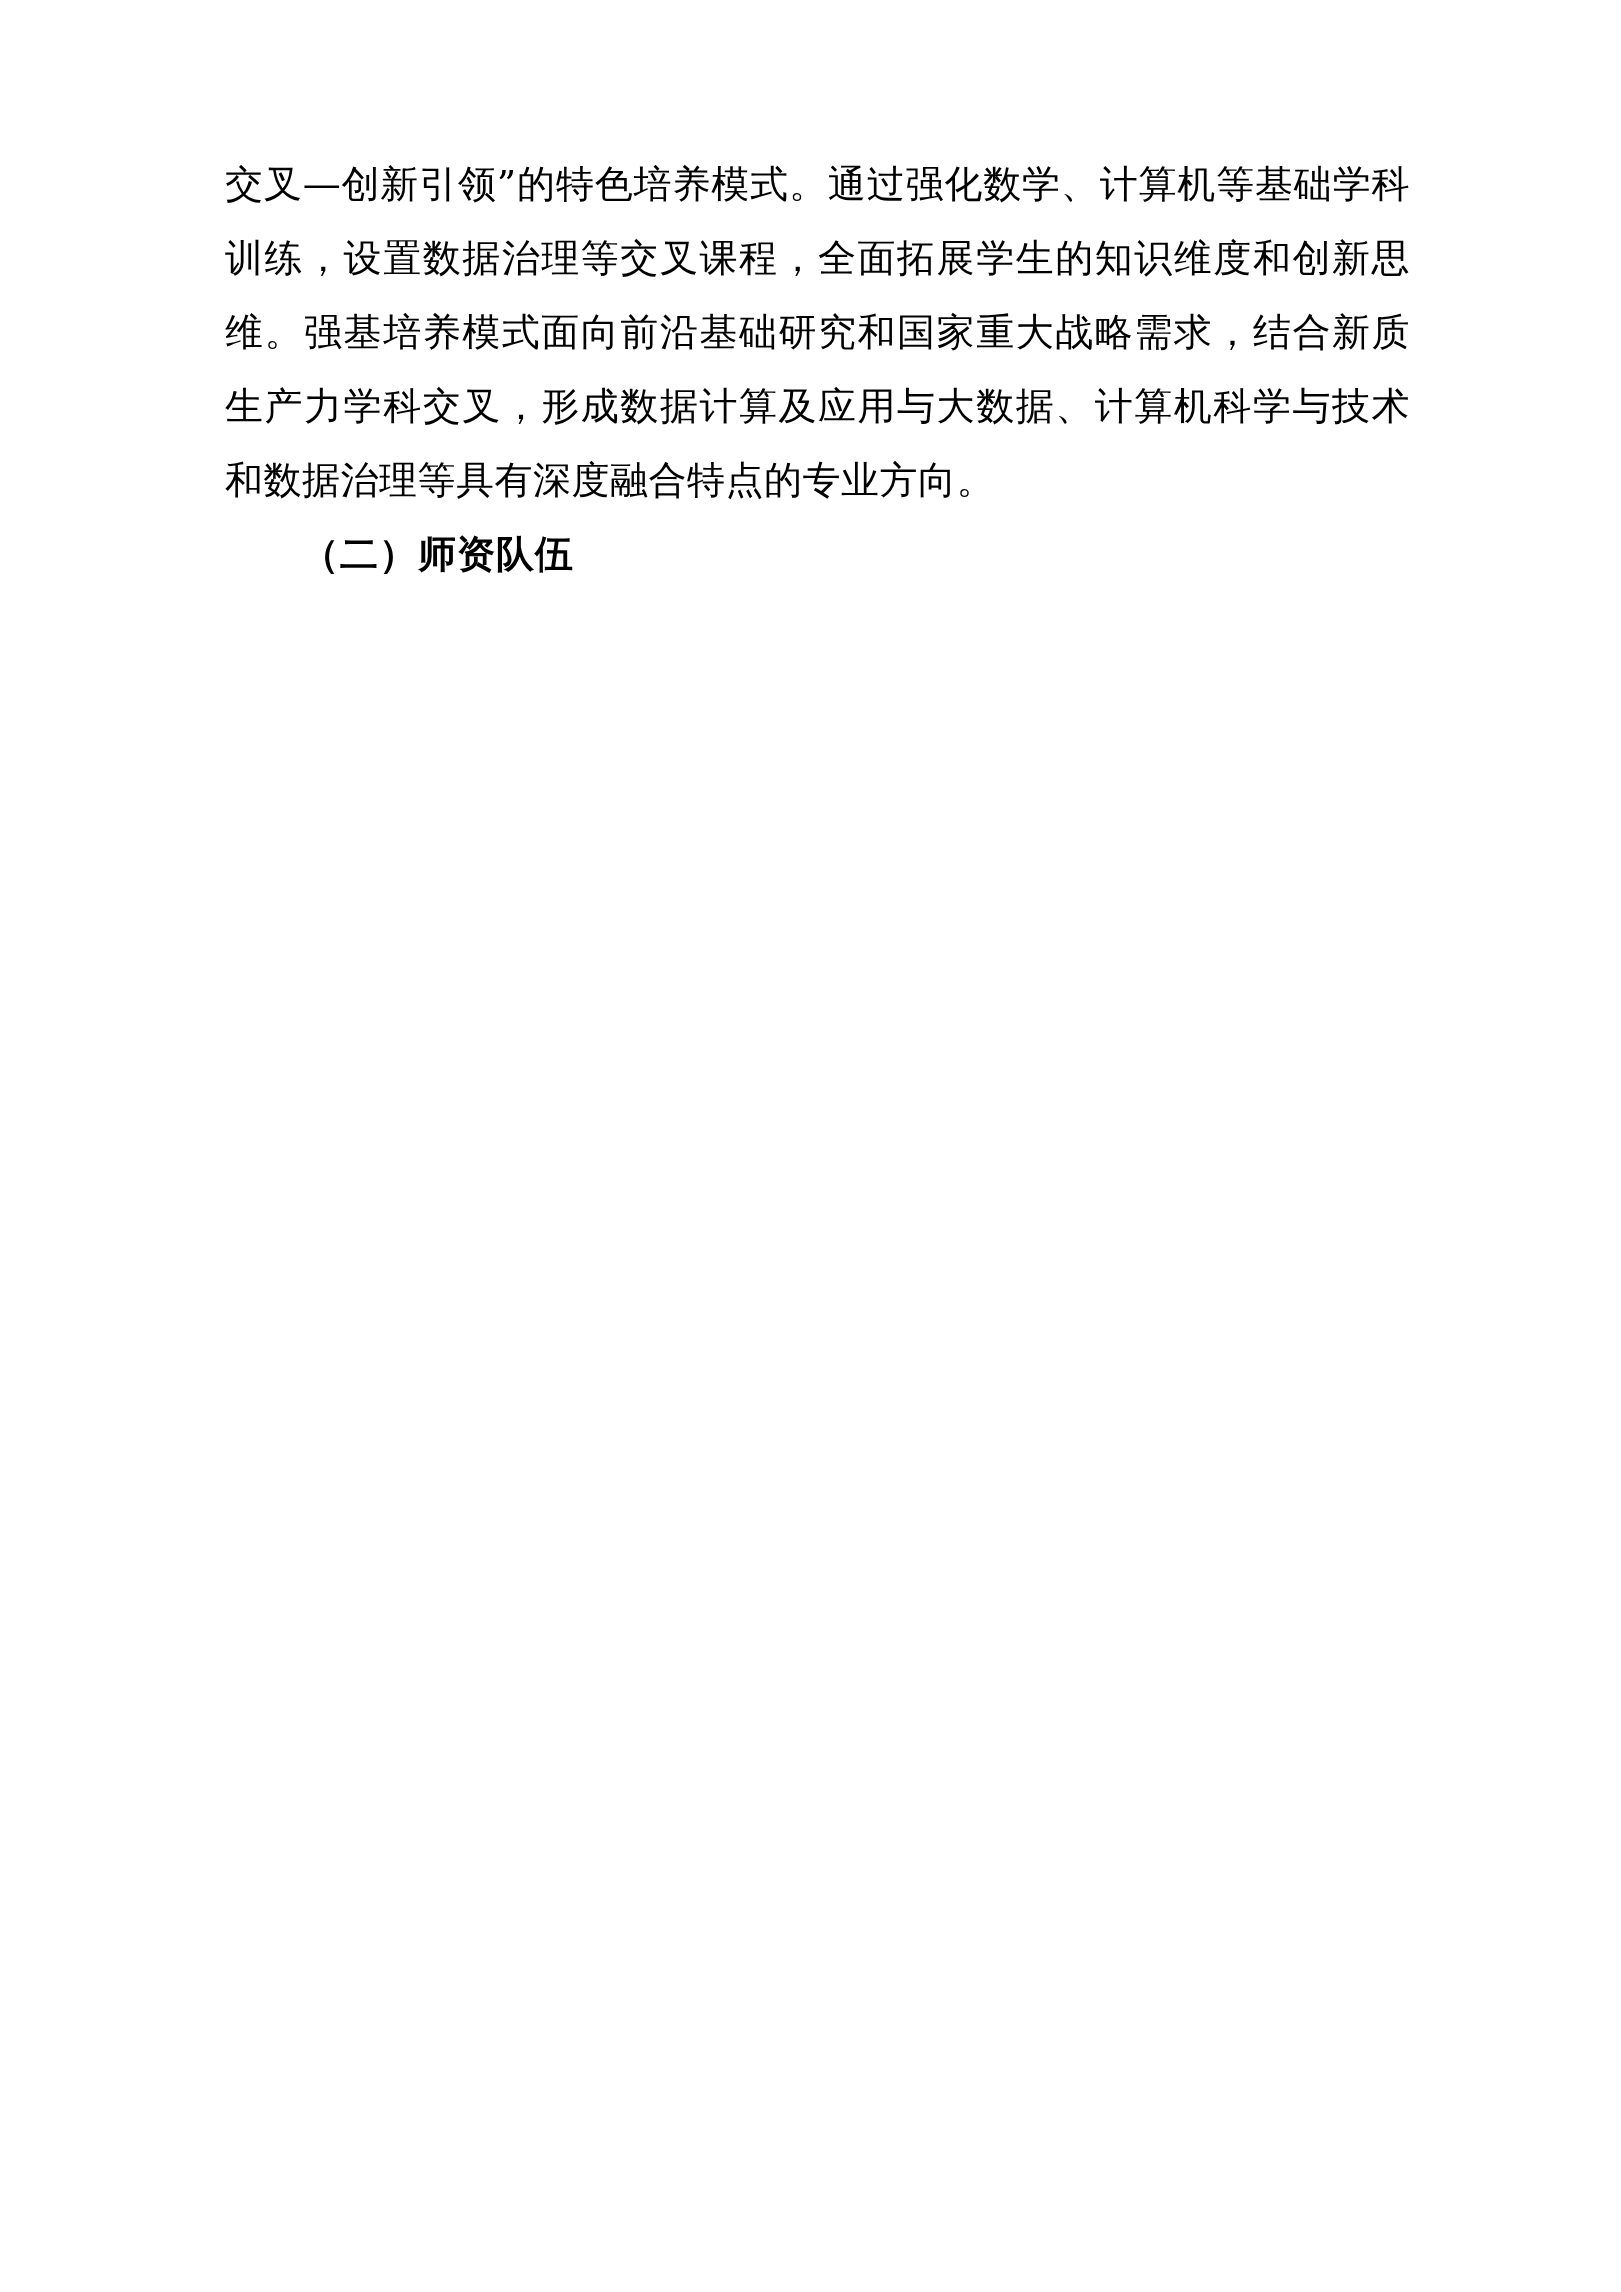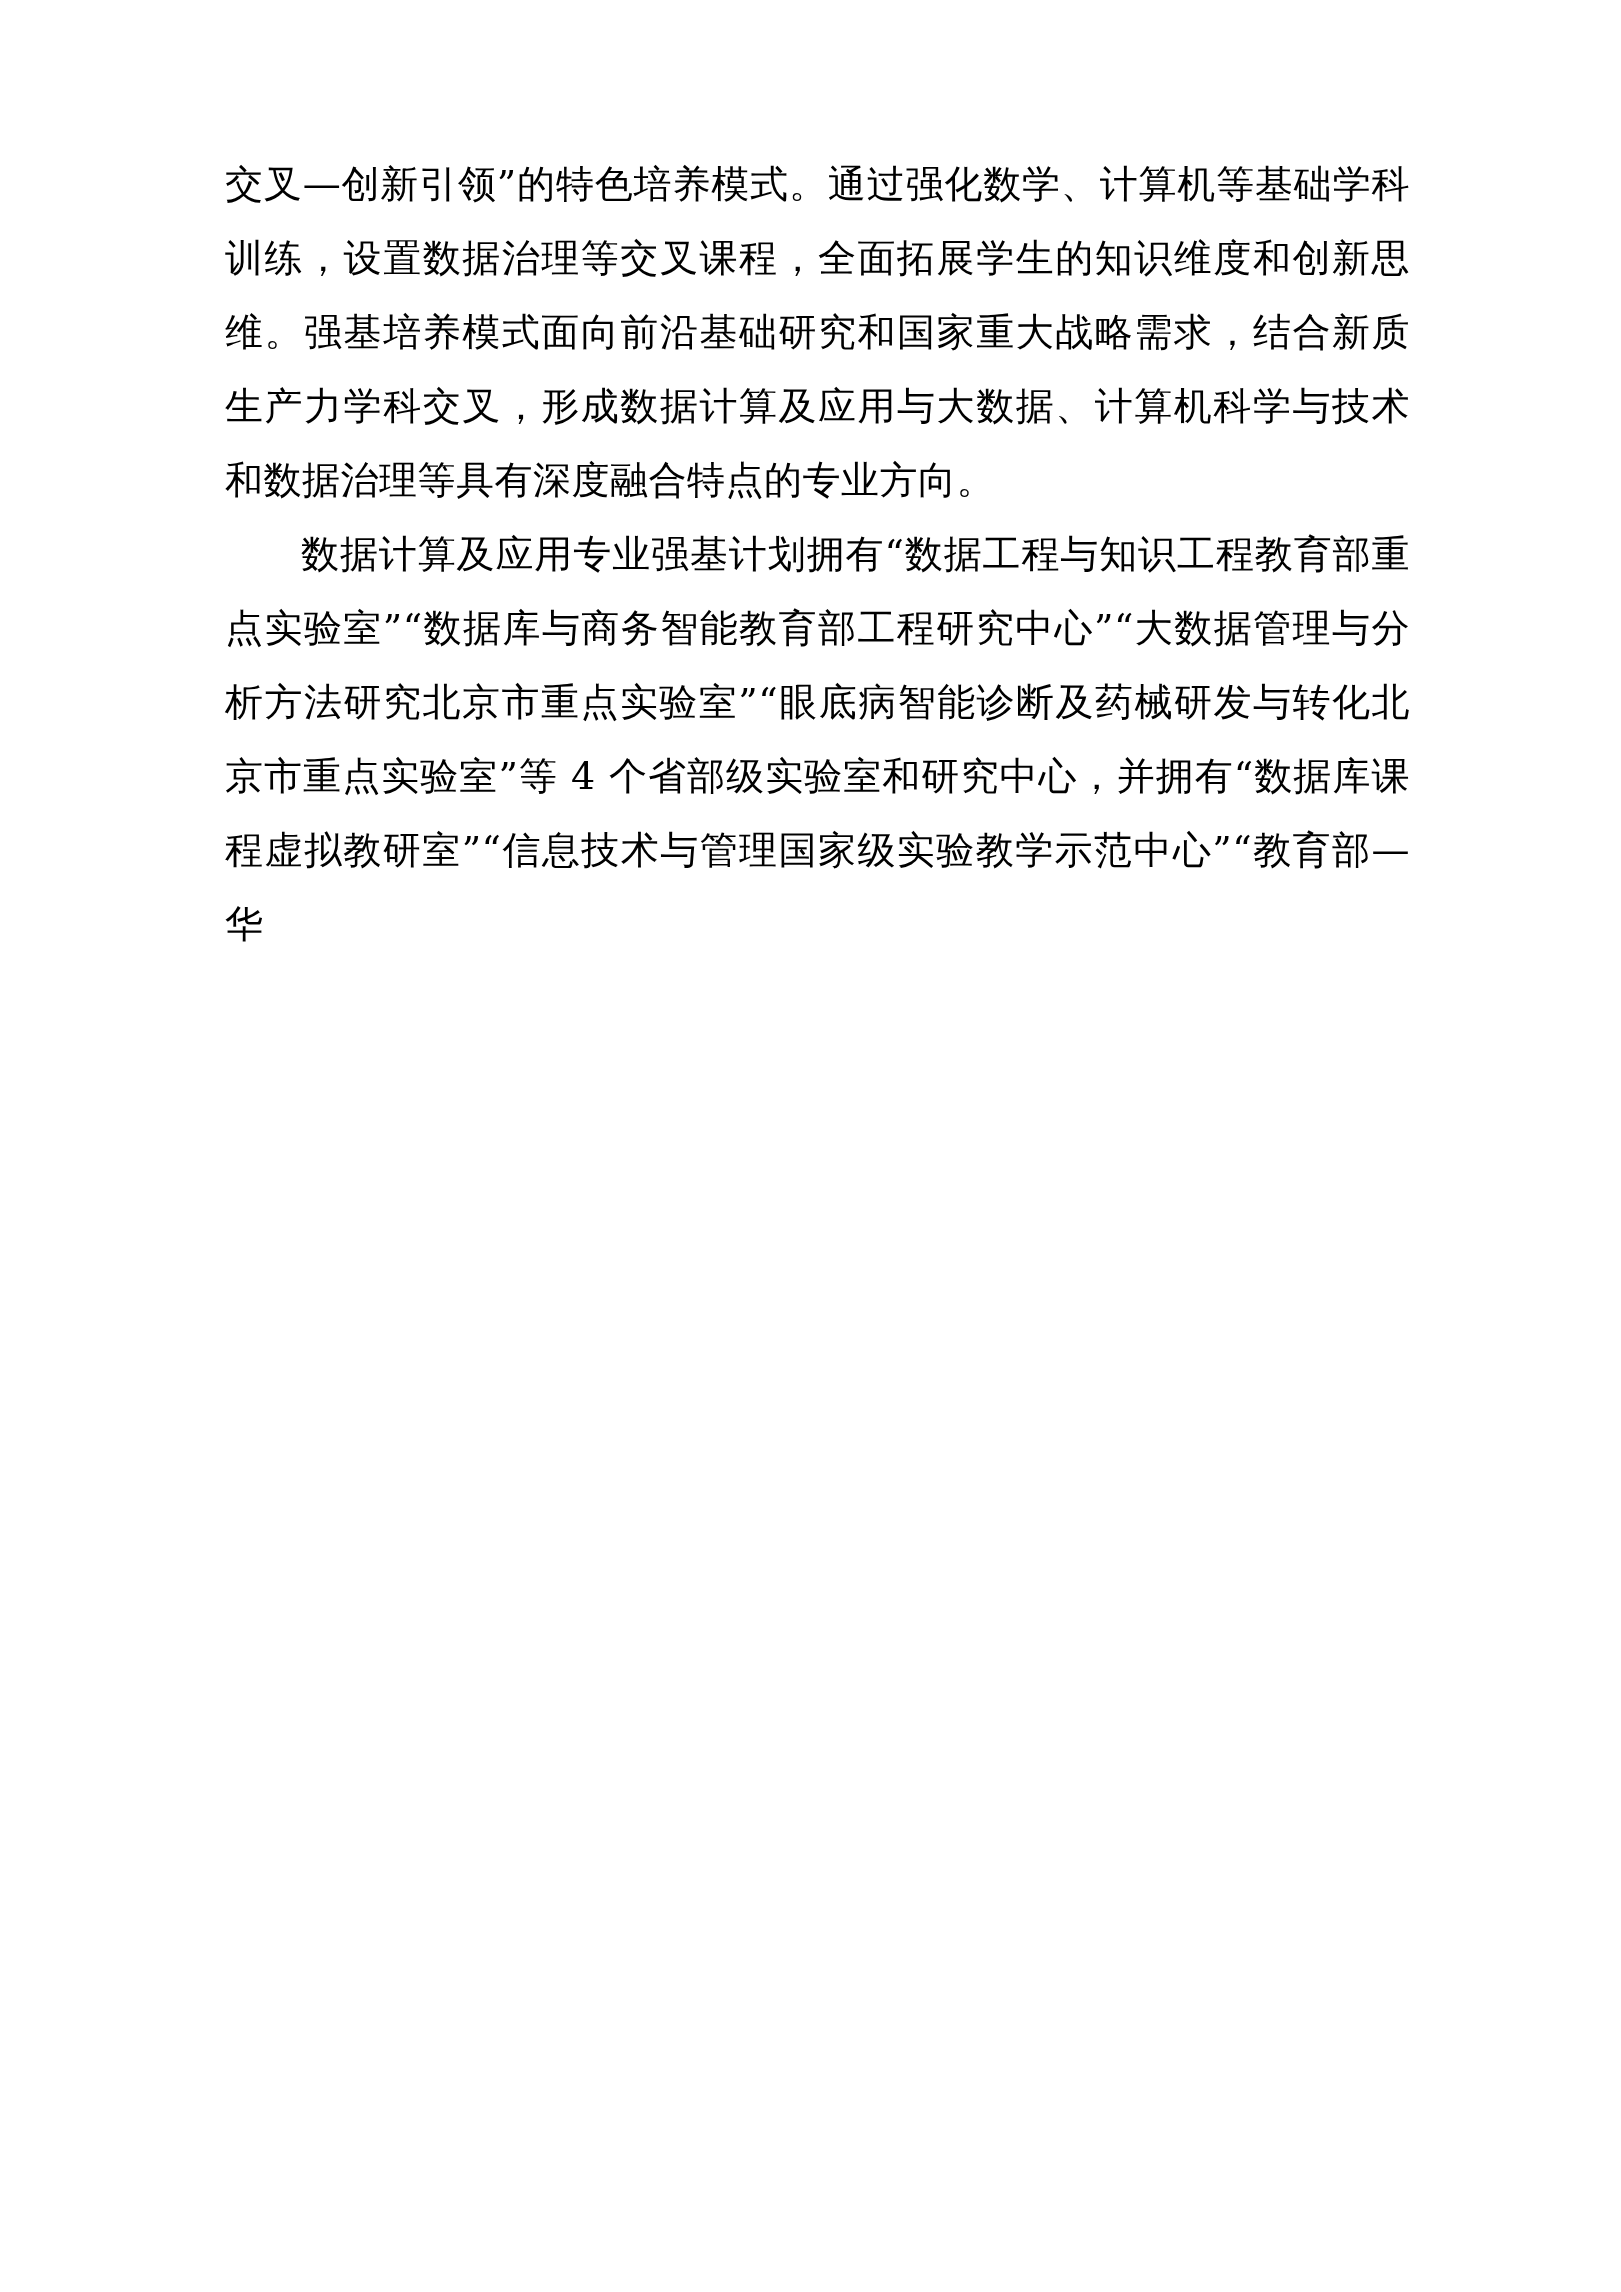--- a/index.html
+++ b/index.html
@@ -51,20 +51,20 @@
   }
 </style>
 </head>
 <body>
 
 <div class="page">
   <div class="doc-body">
 
     <p class="para cont">交叉—创新引领”的特色培养模式。通过强化数学、计算机等基础学科训练，设置数据治理等交叉课程，全面拓展学生的知识维度和创新思维。强基培养模式面向前沿基础研究和国家重大战略需求，结合新质生产力学科交叉，形成数据计算及应用与大数据、计算机科学与技术和数据治理等具有深度融合特点的专业方向。</p>
 
+    <h2 class="heading">（二）师资队伍</h2>
 
 
 
-    <p class="para">数据计算及应用专业强基计划拥有“数据工程与知识工程教育部重点实验室”“数据库与商务智能教育部工程研究中心”“大数据管理与分析方法研究北京市重点实验室”“眼底病智能诊断及药械研发与转化北京市重点实验室”等 4 个省部级实验室和研究中心，并拥有“数据库课程虚拟教研室”“信息技术与管理国家级实验教学示范中心”“教育部—华</p>
 
   </div>
 </div>
 
 
 </body></html>

